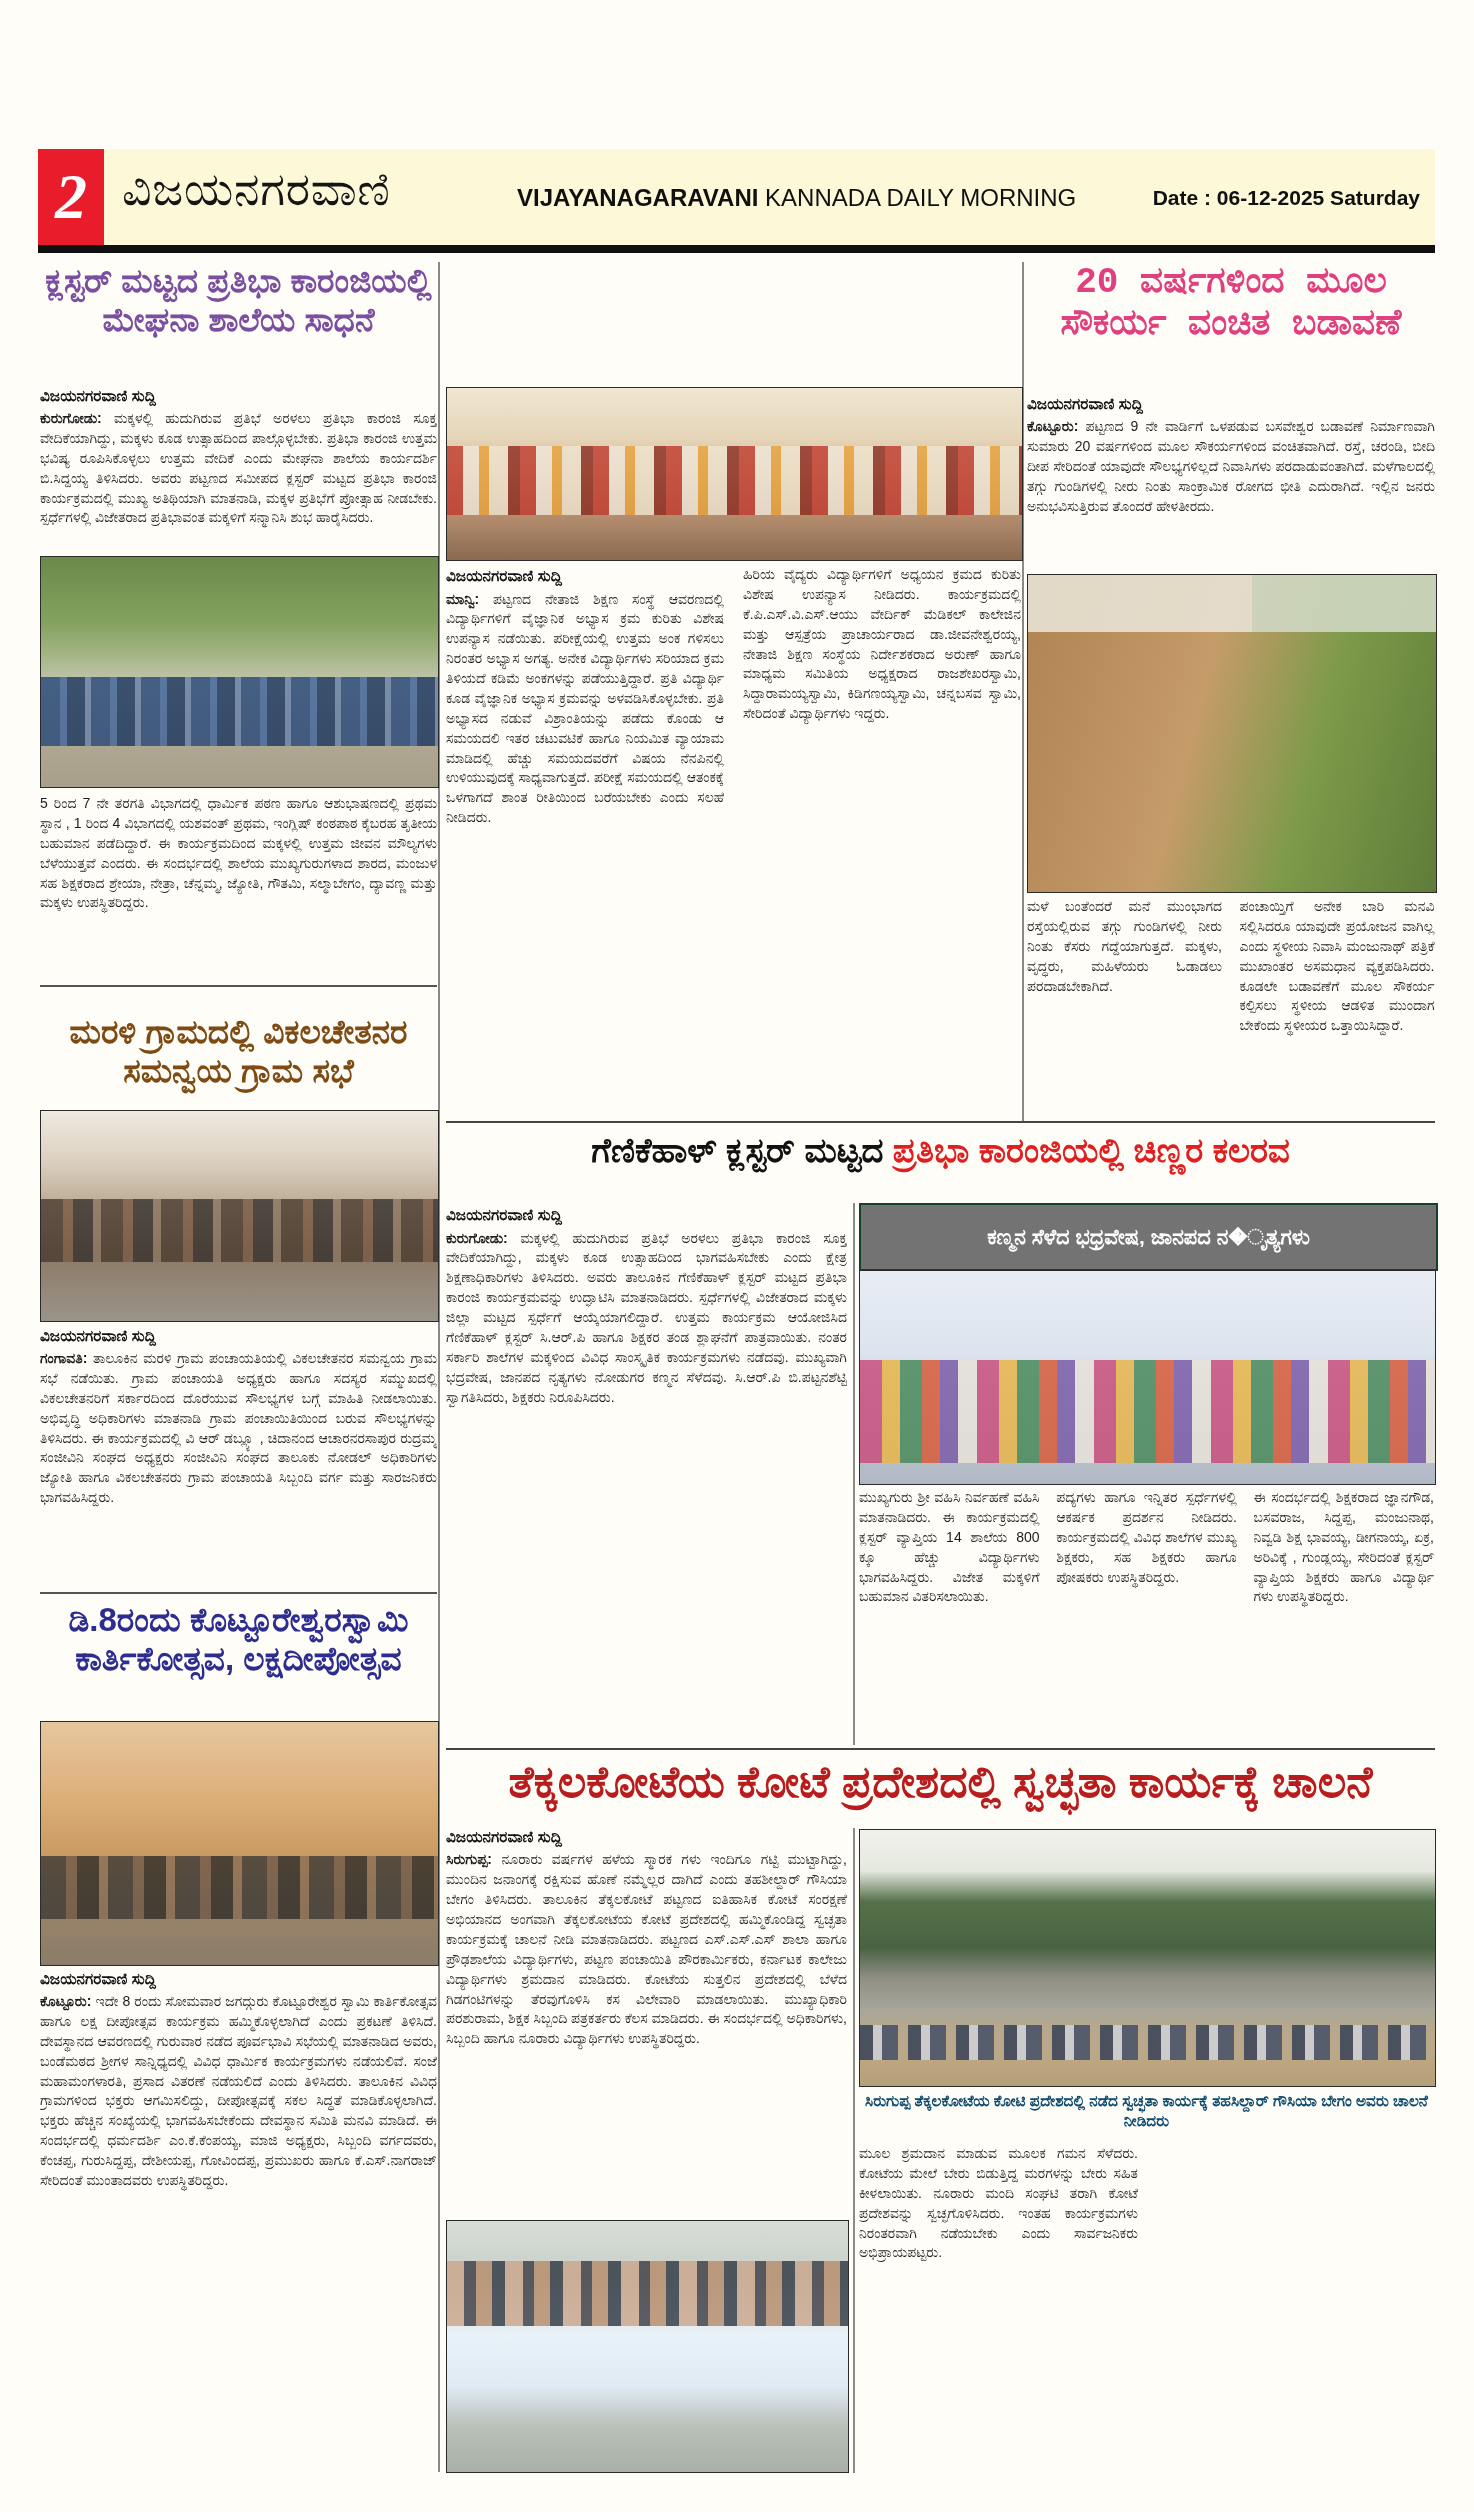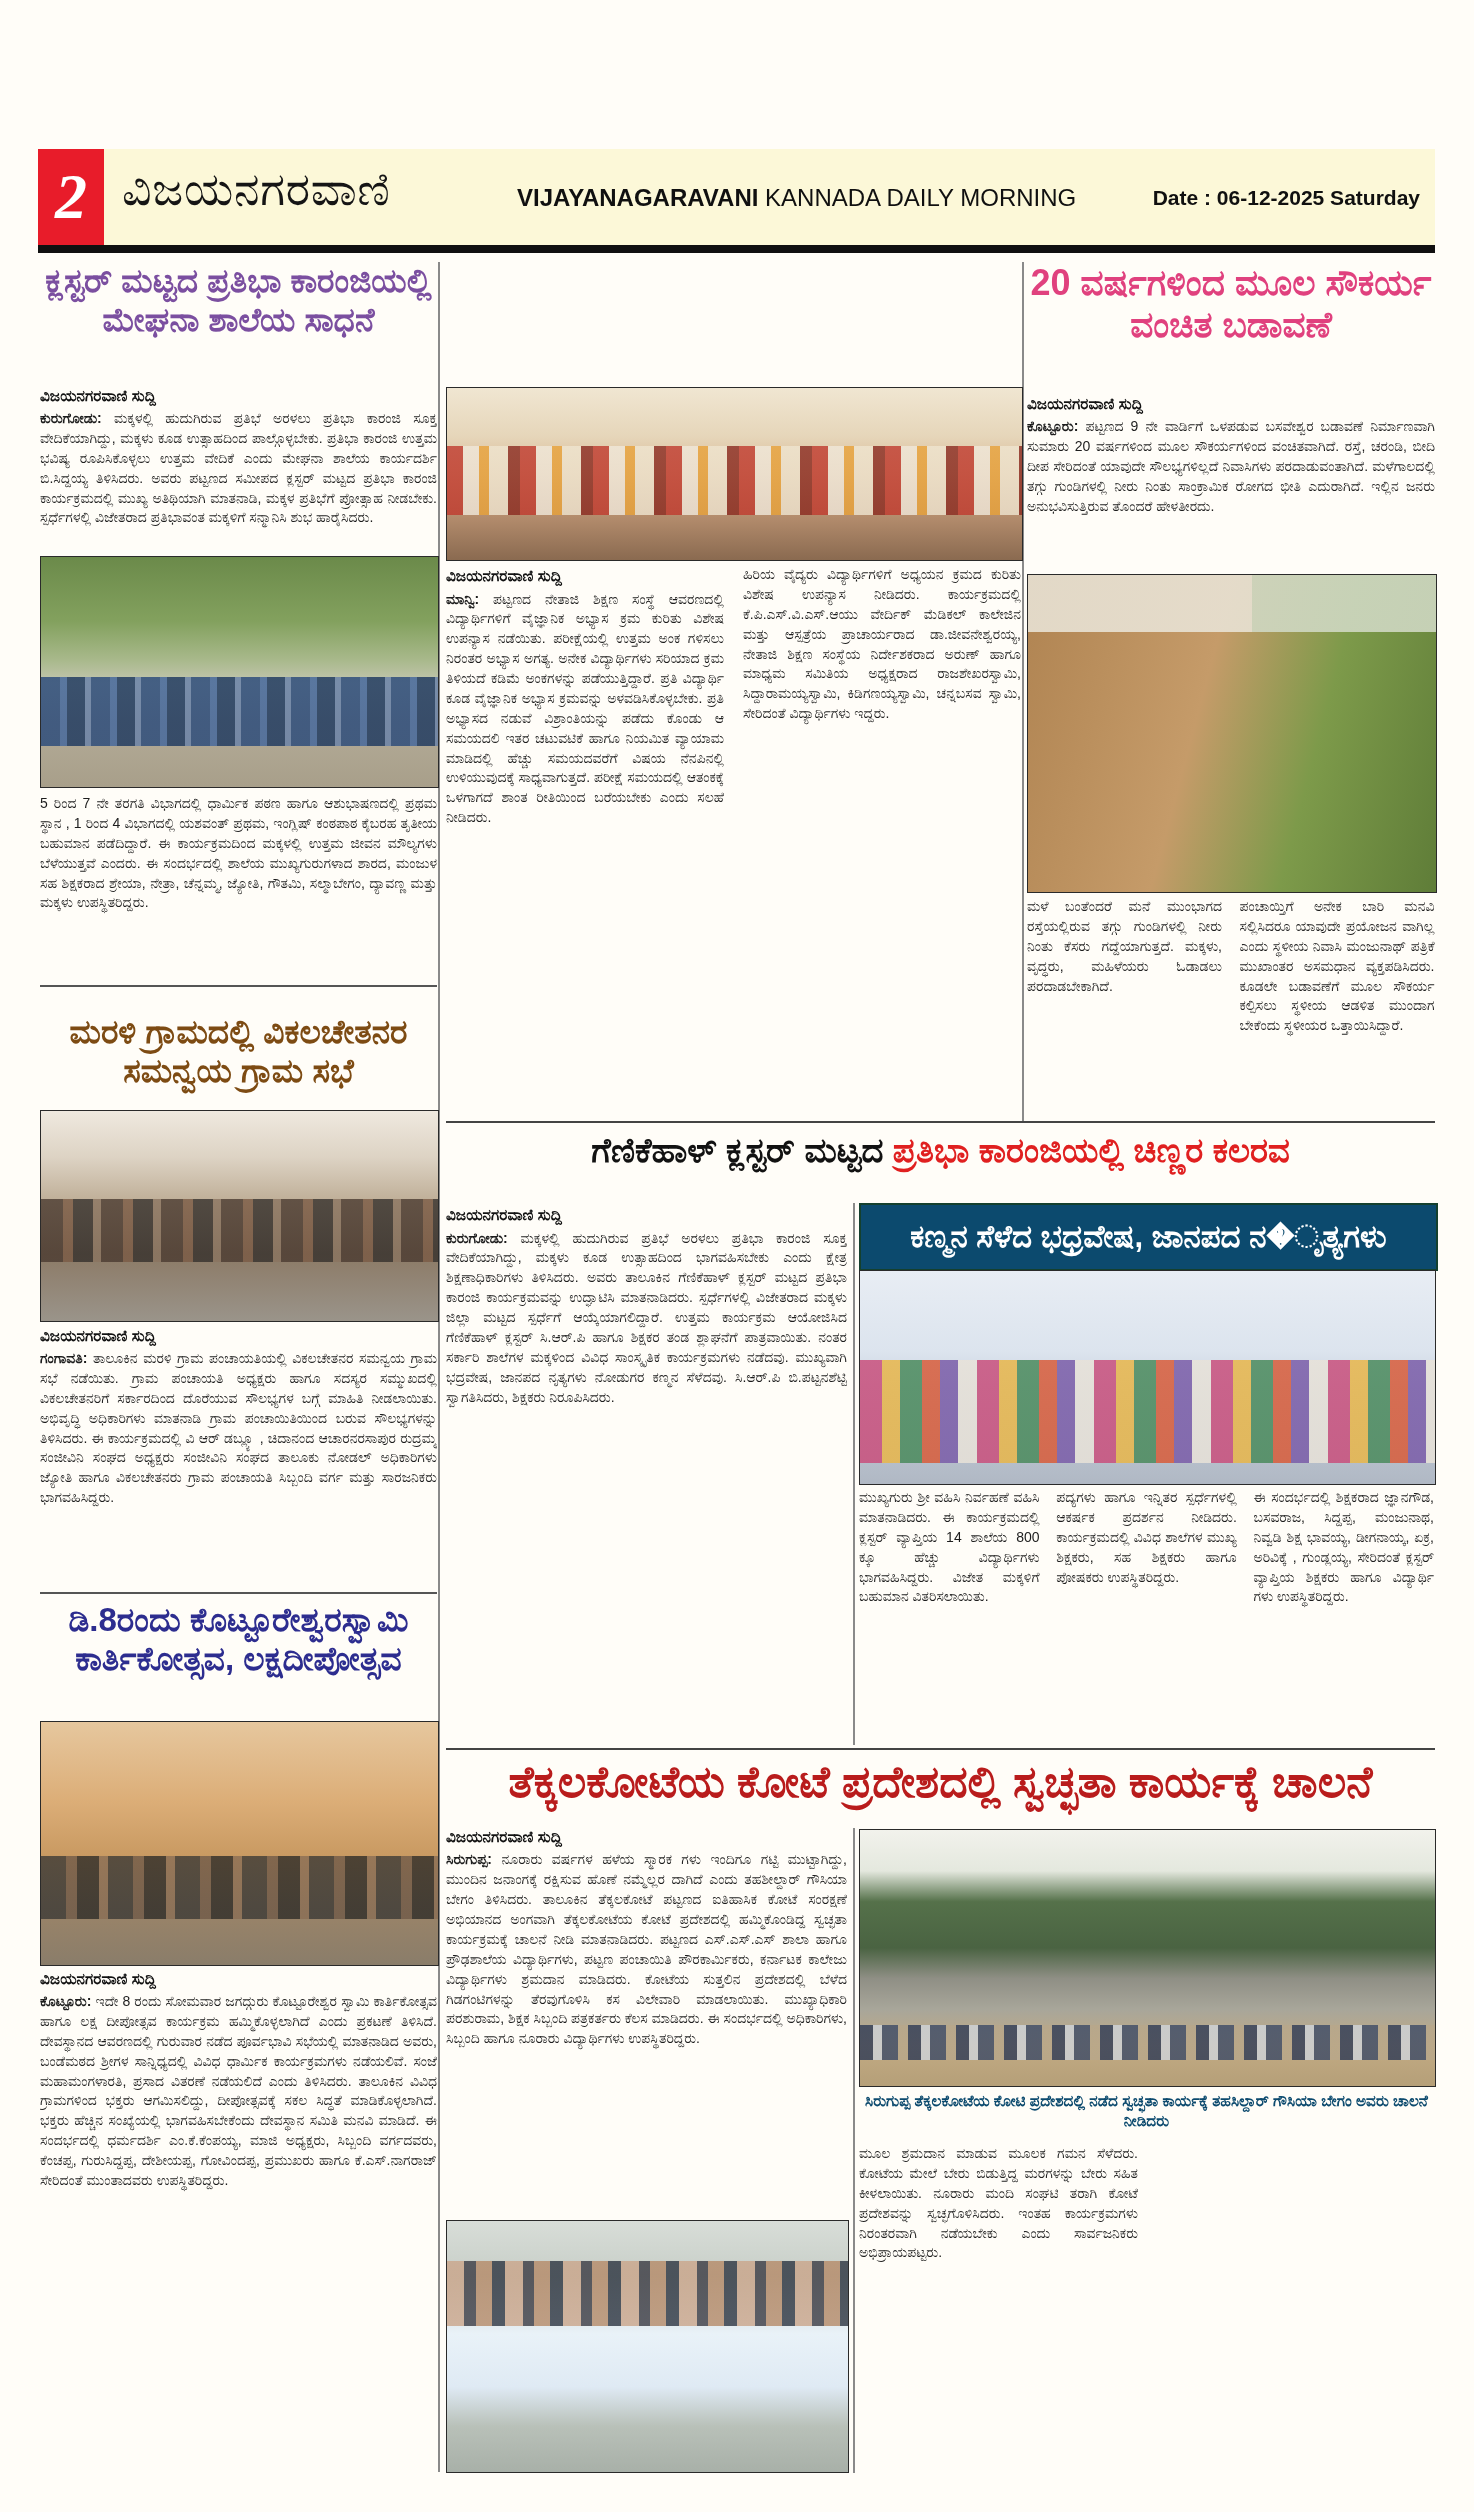--- a/index.html
+++ b/index.html
@@ -27,28 +27,28 @@
   .headline{font-weight:800;text-align:center;line-height:1.18;}
   .byline{font-size:15.3px;font-weight:700;color:#111;}
   .bodytext{font-size:14px;line-height:1.42;text-align:justify;overflow:hidden;color:#1d1d1d;}
   .dateline{font-weight:700;}
   .caption{font-size:15.3px;font-weight:700;text-align:center;line-height:1.3;color:#0c4a6e;}
   .cols{display:flex;overflow:hidden;}
   .cols > div{text-align:justify;}
   
   .hl-purple{color:#7b4fa0;font-size:33px;}
   .hl-navy{color:#1b2a70;font-size:31px;}
-  .hl-pink{color:#e0417e;font-size:36px;}
+  .hl-pink{color:#e0417e;font-size:36px;font-family:Liberation Mono, monospace;}
   .hl-brown{color:#7d4b13;font-size:33px;}
   .hl-blue{color:#2d2d8f;font-size:33px;}
   .hl-darkred{color:#b91c1c;font-size:44px;}
   .hl-mix{font-size:34px;}
   .hl-mix .blackpart{color:#121212;}
   .hl-mix .redpart{color:#e02020;}
-  .banner-green{background:#0c4a6e;border:2.2px solid #14402e;color:#fff;font-size:31px;font-weight:800;
+  .banner-green{background:#737373;border:2.2px solid #14402e;color:#fff;font-size:21px;font-weight:800;
     display:flex;align-items:center;justify-content:center;text-align:center;}
   
   .photo{border:1.5px solid #2a2a2a;overflow:hidden;}
   .photo .strip{position:absolute;left:0;width:100%;}
   .ph1{background:linear-gradient(180deg,#6b8a4a 0%,#83a15e 28%,#a9b98c 45%,#c4c6b0 55%,#b3ab97 72%,#a89f8a 100%);}
   .ph1 .strip{top:52%;height:30%;background:repeating-linear-gradient(90deg,#2e4d7b 0 19px,#47699c 19px 26px,#223c61 26px 44px,#6b83a8 44px 50px);opacity:.85;}
   .ph2{background:linear-gradient(180deg,#efe9df 0%,#ddd3c4 22%,#bcab93 45%,#8c7a66 68%,#9a948a 100%);}
   .ph2 .strip{top:42%;height:30%;background:repeating-linear-gradient(90deg,#4a3a30 0 22px,#7a5a44 22px 32px,#35302c 32px 52px,#8a7460 52px 60px);opacity:.8;}
   .ph3{background:linear-gradient(180deg,#e6c79e 0%,#dcae78 32%,#c99a62 55%,#9b8468 76%,#8a7d6a 100%);}
   .ph3 .strip{top:55%;height:26%;background:repeating-linear-gradient(90deg,#3c3a36 0 25px,#705a48 25px 36px,#2e2c28 36px 58px,#8a6e55 58px 67px);opacity:.8;}

